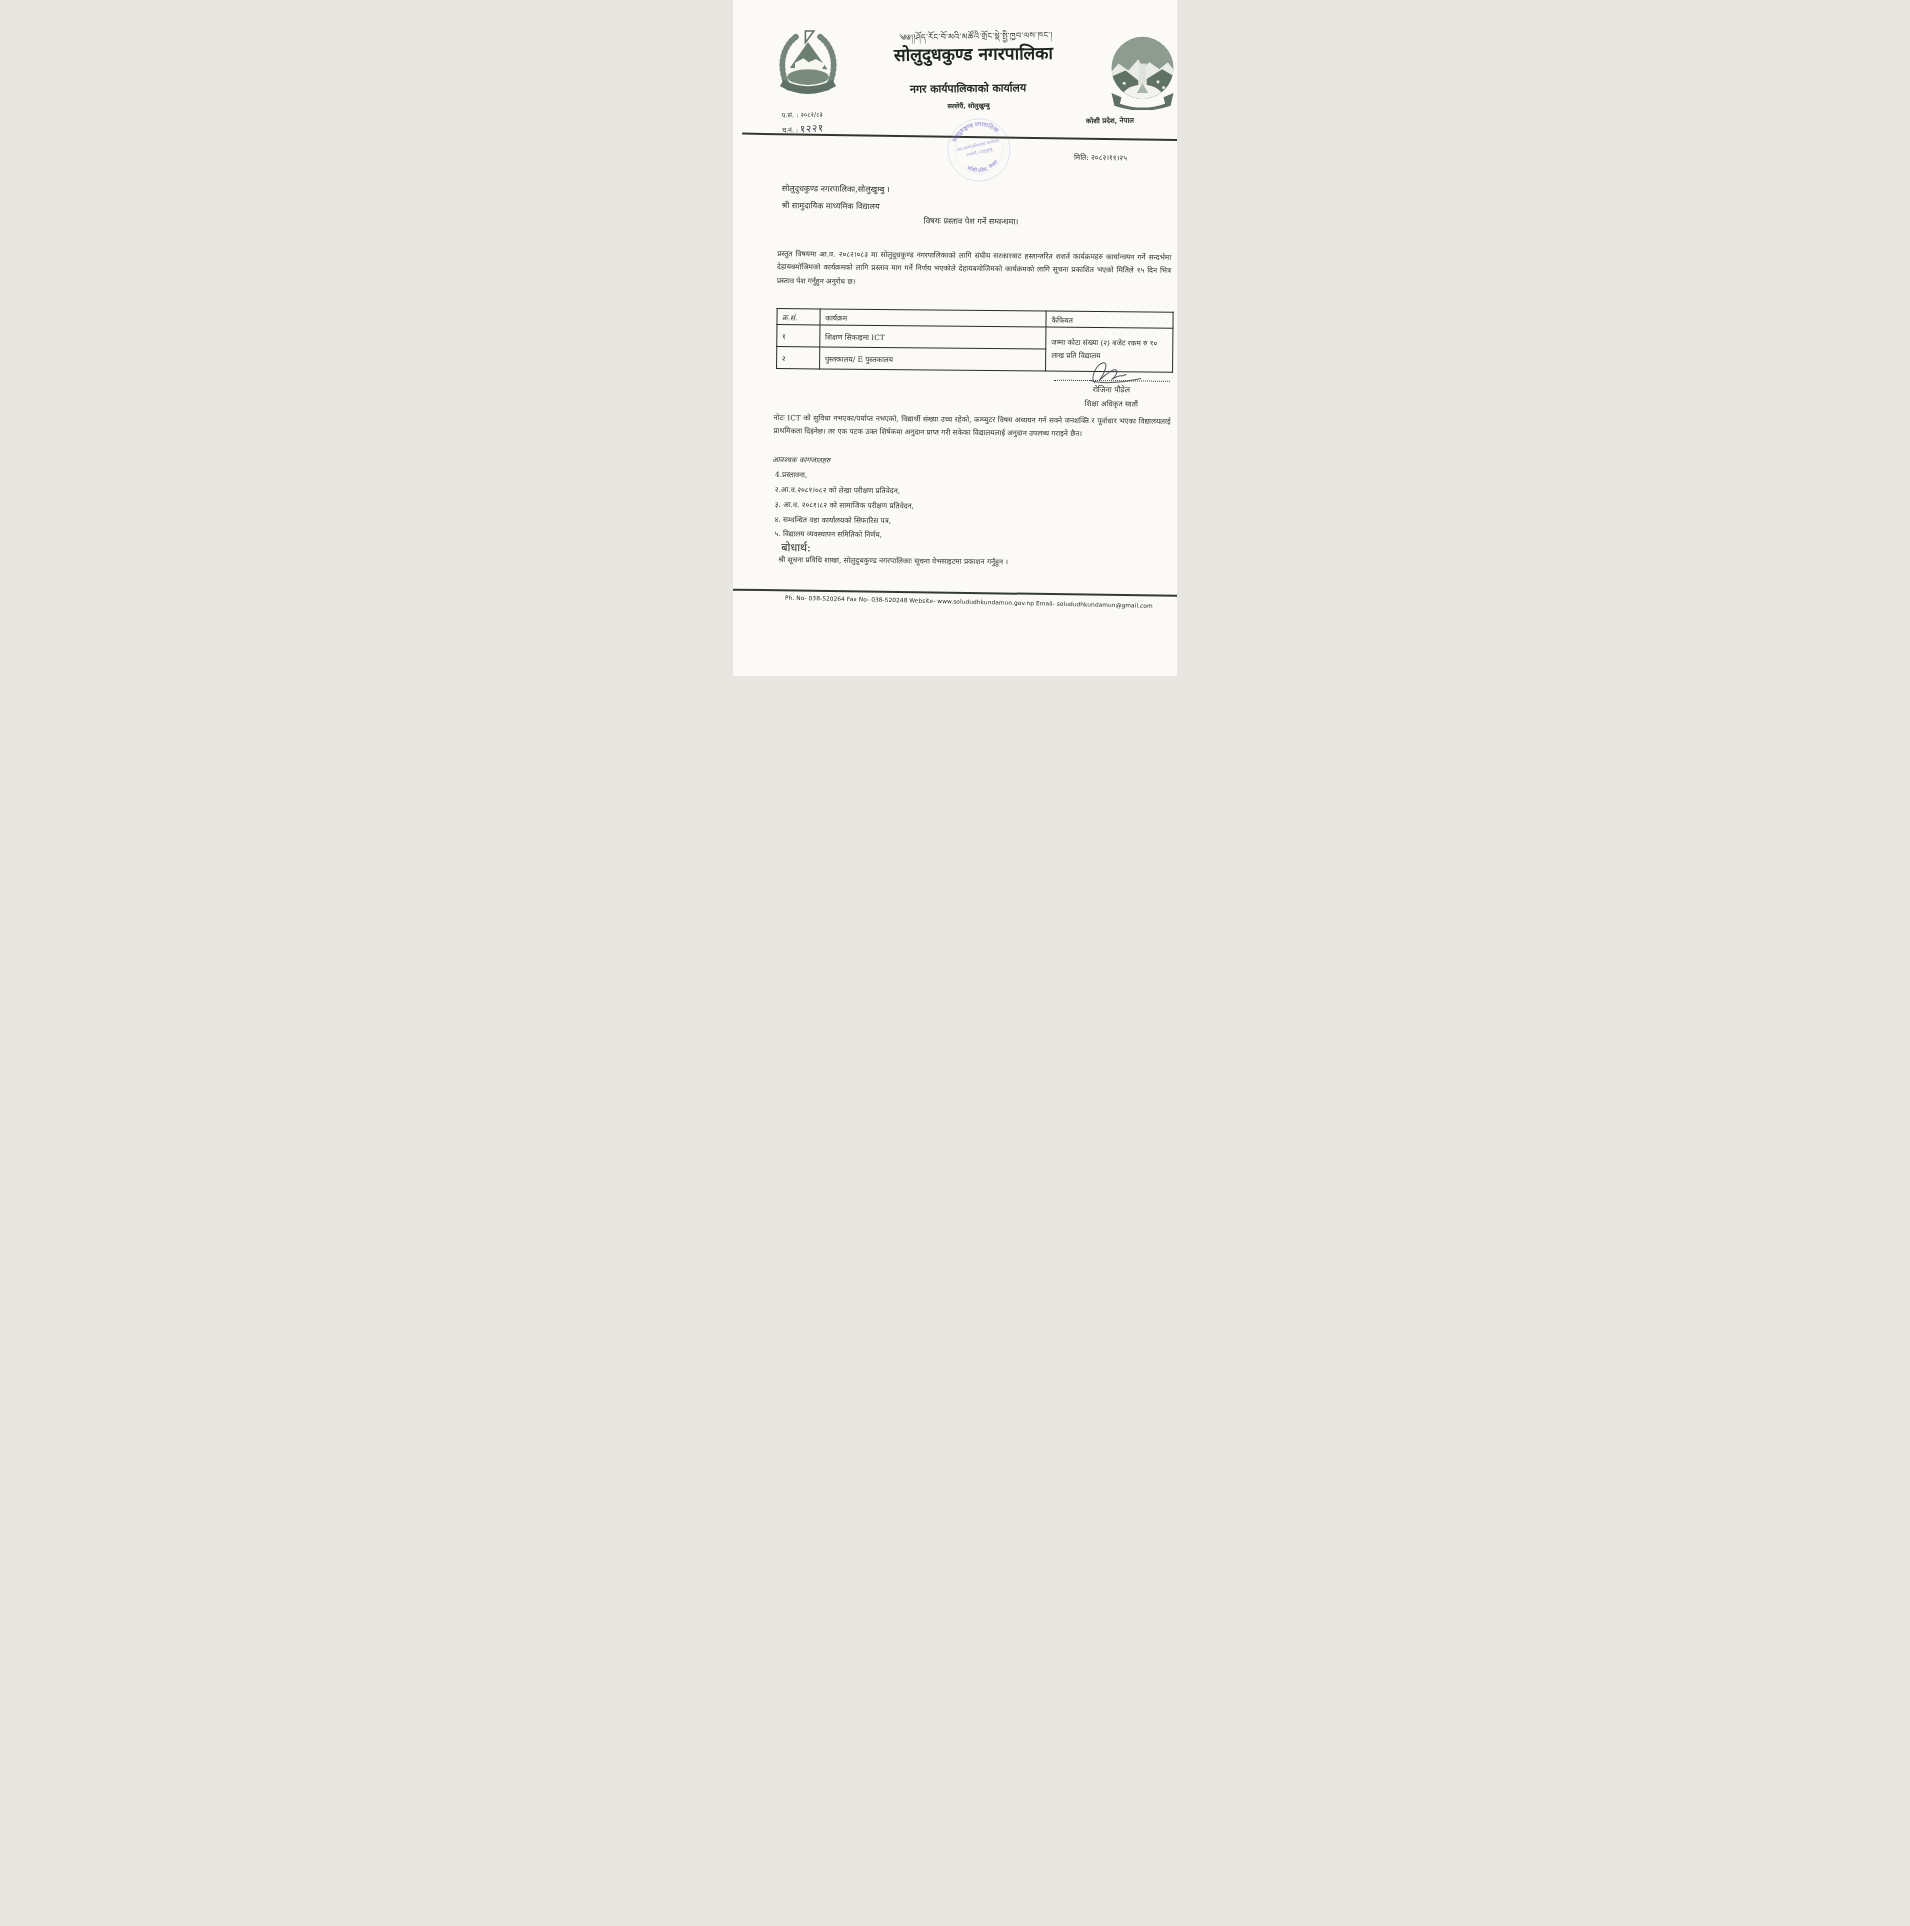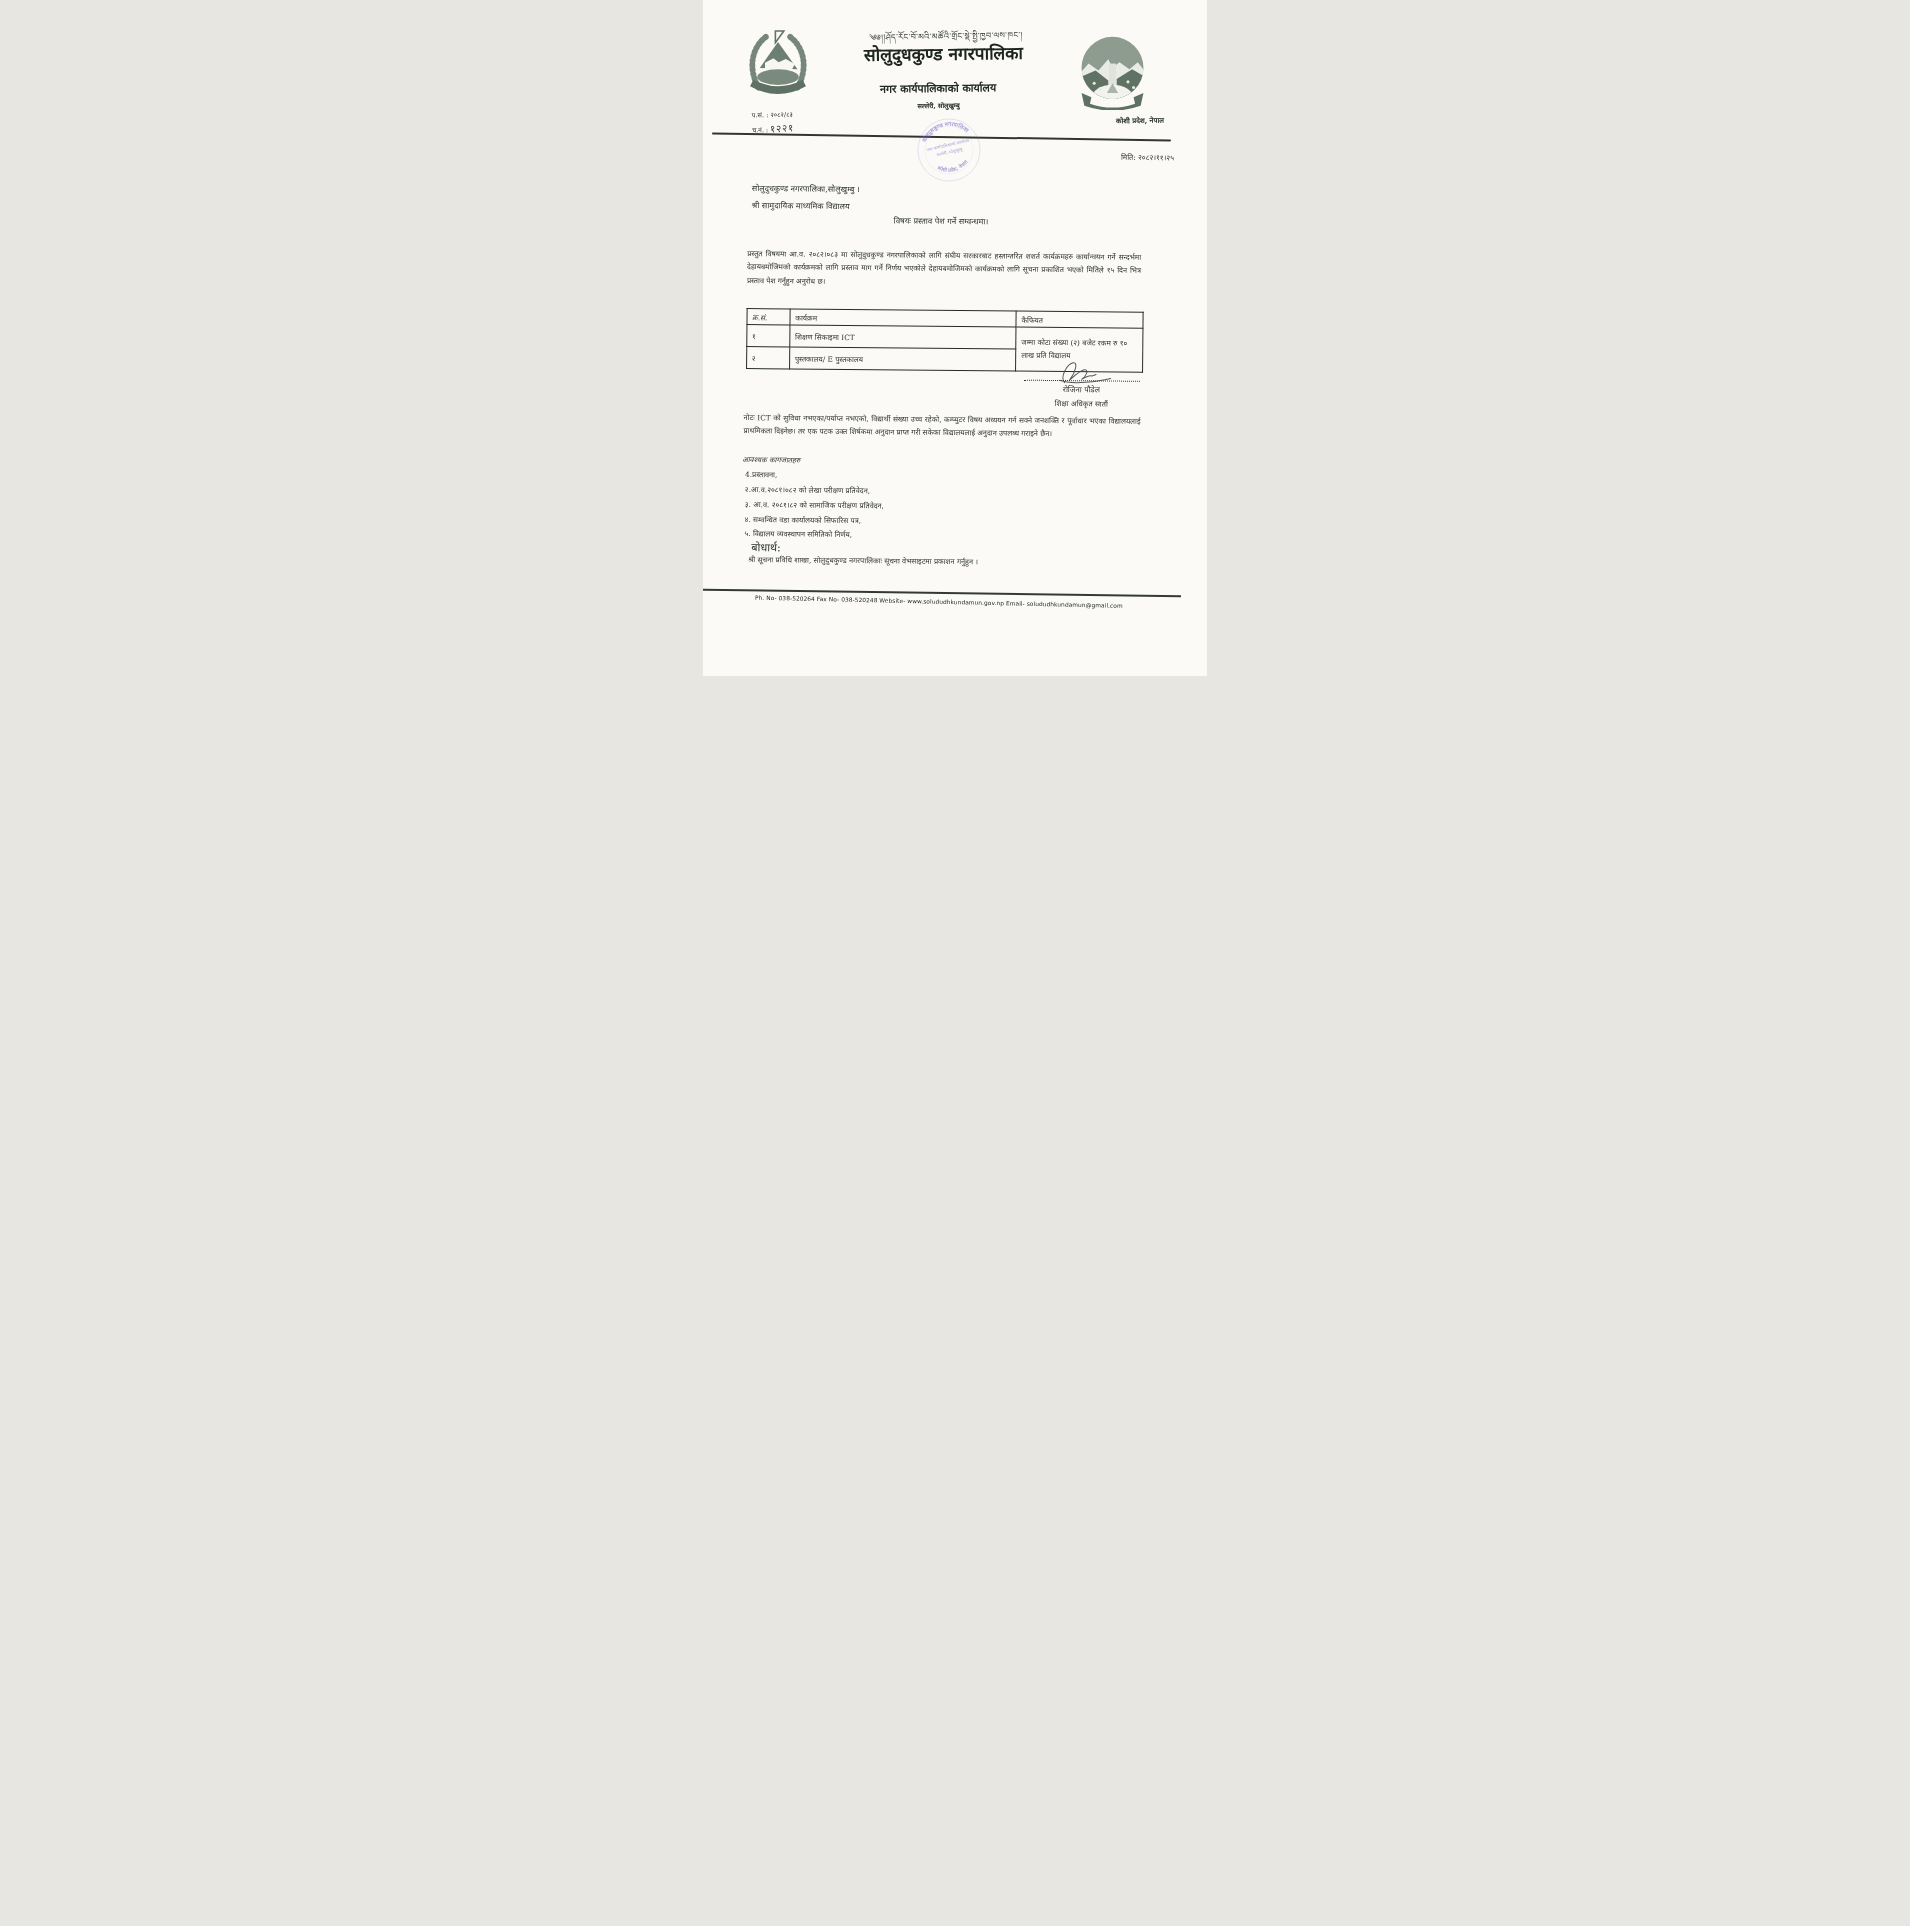--- a/index.html
+++ b/index.html
@@ -1,17 +1,17 @@
 <!DOCTYPE html>
 <html style="font-size:6.2px"><head>
 <meta charset="utf-8">
 <style>
   html,body{margin:0;padding:0;background:#e8e6e0;}
   .page{
-    position:relative; width:504px; height:676px; margin:0 auto;
+    position:relative; width:444px; height:676px; margin:0 auto;
     background:#fbfaf7; overflow:hidden;
     font-family:"DejaVu Serif","Liberation Serif",serif;
     color:#2b302c;
   }
   .abs{position:absolute;}
   
   .tibetan{left:139px; top:27px; width:208px; text-align:center; font-size:8px;
     letter-spacing:0.4px; color:#2e342f; transform:rotate(-1deg); white-space:nowrap;}
   .muni-name{left:92px; top:42px; width:297px; text-align:center; font-size:17.3px;
     font-weight:bold; color:#1d2520; transform:rotate(-0.7deg); white-space:nowrap;}
@@ -20,21 +20,21 @@
   .addr-line{left:166px; top:101px; width:139px; text-align:center; font-size:6.5px;
     font-weight:bold; color:#232a25; transform:rotate(-0.6deg);}
   .province{right:43px; top:116px; font-size:7px; font-weight:bold; color:#232a25;
     transform:rotate(-0.8deg);}
   .refs{left:49px; top:110px; font-size:6.5px; color:#2b302c; transform:rotate(-1.2deg);}
   .refs .row{margin-bottom:2.3px;}
   .hand{font-size:10px; color:#3a3644; display:inline-block; transform:rotate(-2deg);
     letter-spacing:0.8px;}
   .rule{left:9.2px; top:136px; width:459px; height:2.3px; background:#31372f;
     transform:rotate(0.85deg); border-radius:0.8px;}
-  .date-line{right:33px; top:152px; font-size:7.3px; transform:rotate(0.8deg);}
+  .date-line{right:50px; top:152px; font-size:7.3px; transform:rotate(0.8deg);}
   
   .emblem-l{left:42px; top:28.5px; width:66px; height:65px;}
   .emblem-r{left:374px; top:34px; width:71px; height:76px;}
   .stamp{left:213px; top:117px; width:66px; height:66px; opacity:.62;
     transform:rotate(-13deg);}
   
   .tilt{left:0;top:0;width:478px;height:676px; transform:rotate(0.55deg);
     transform-origin:42px 166px;}
   .recipient1{left:49px; top:163px; font-size:8px;margin-top:36px;}
   .recipient2{left:49px; top:182px; font-size:8px;}

